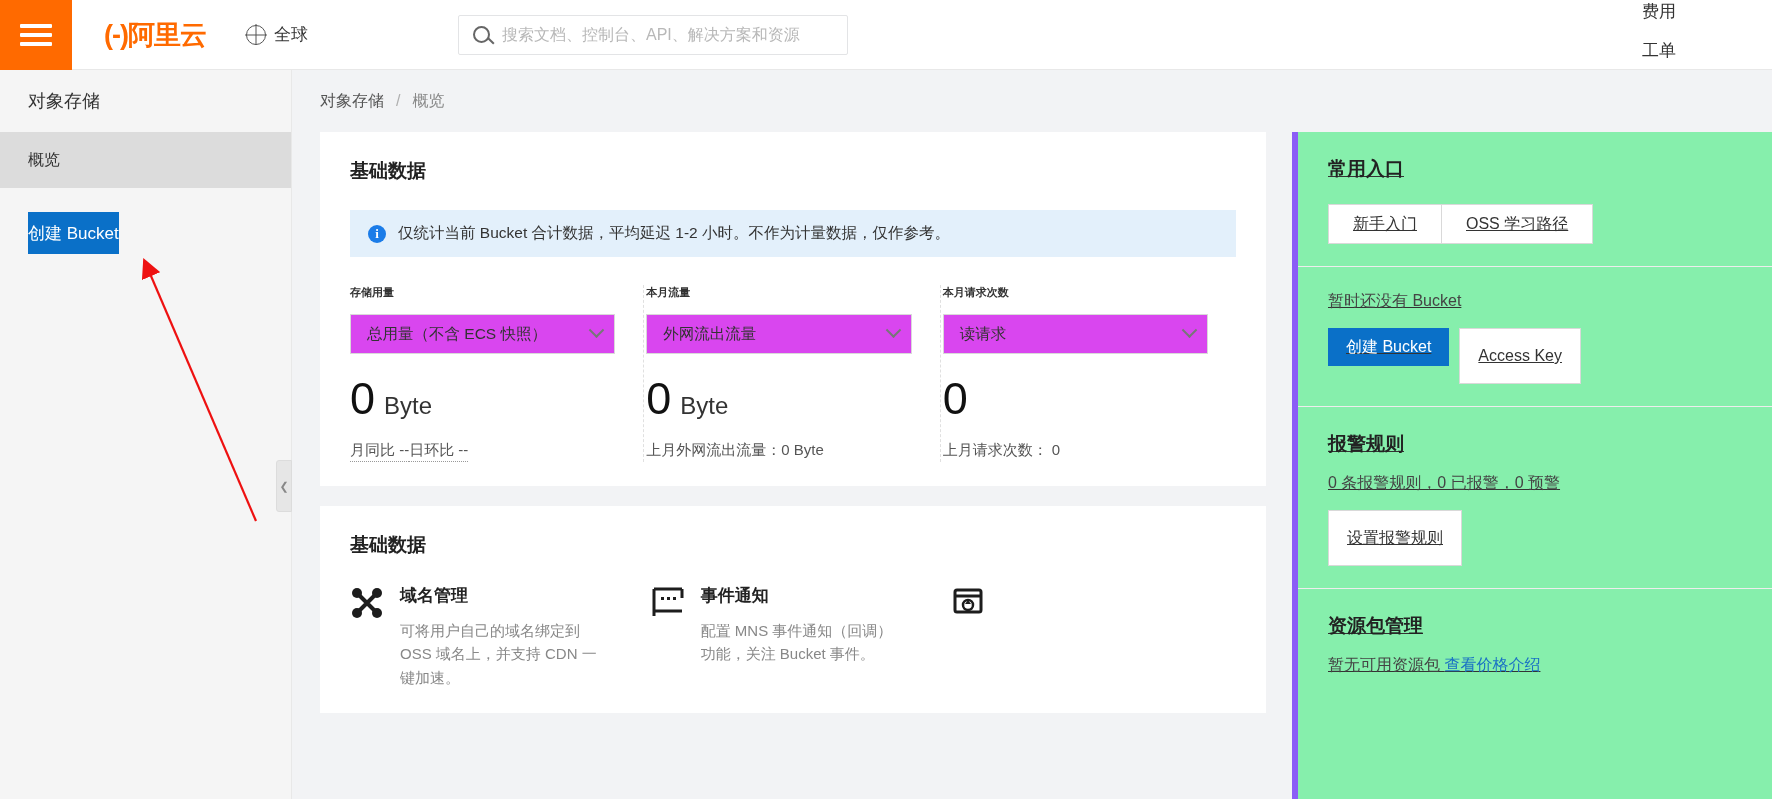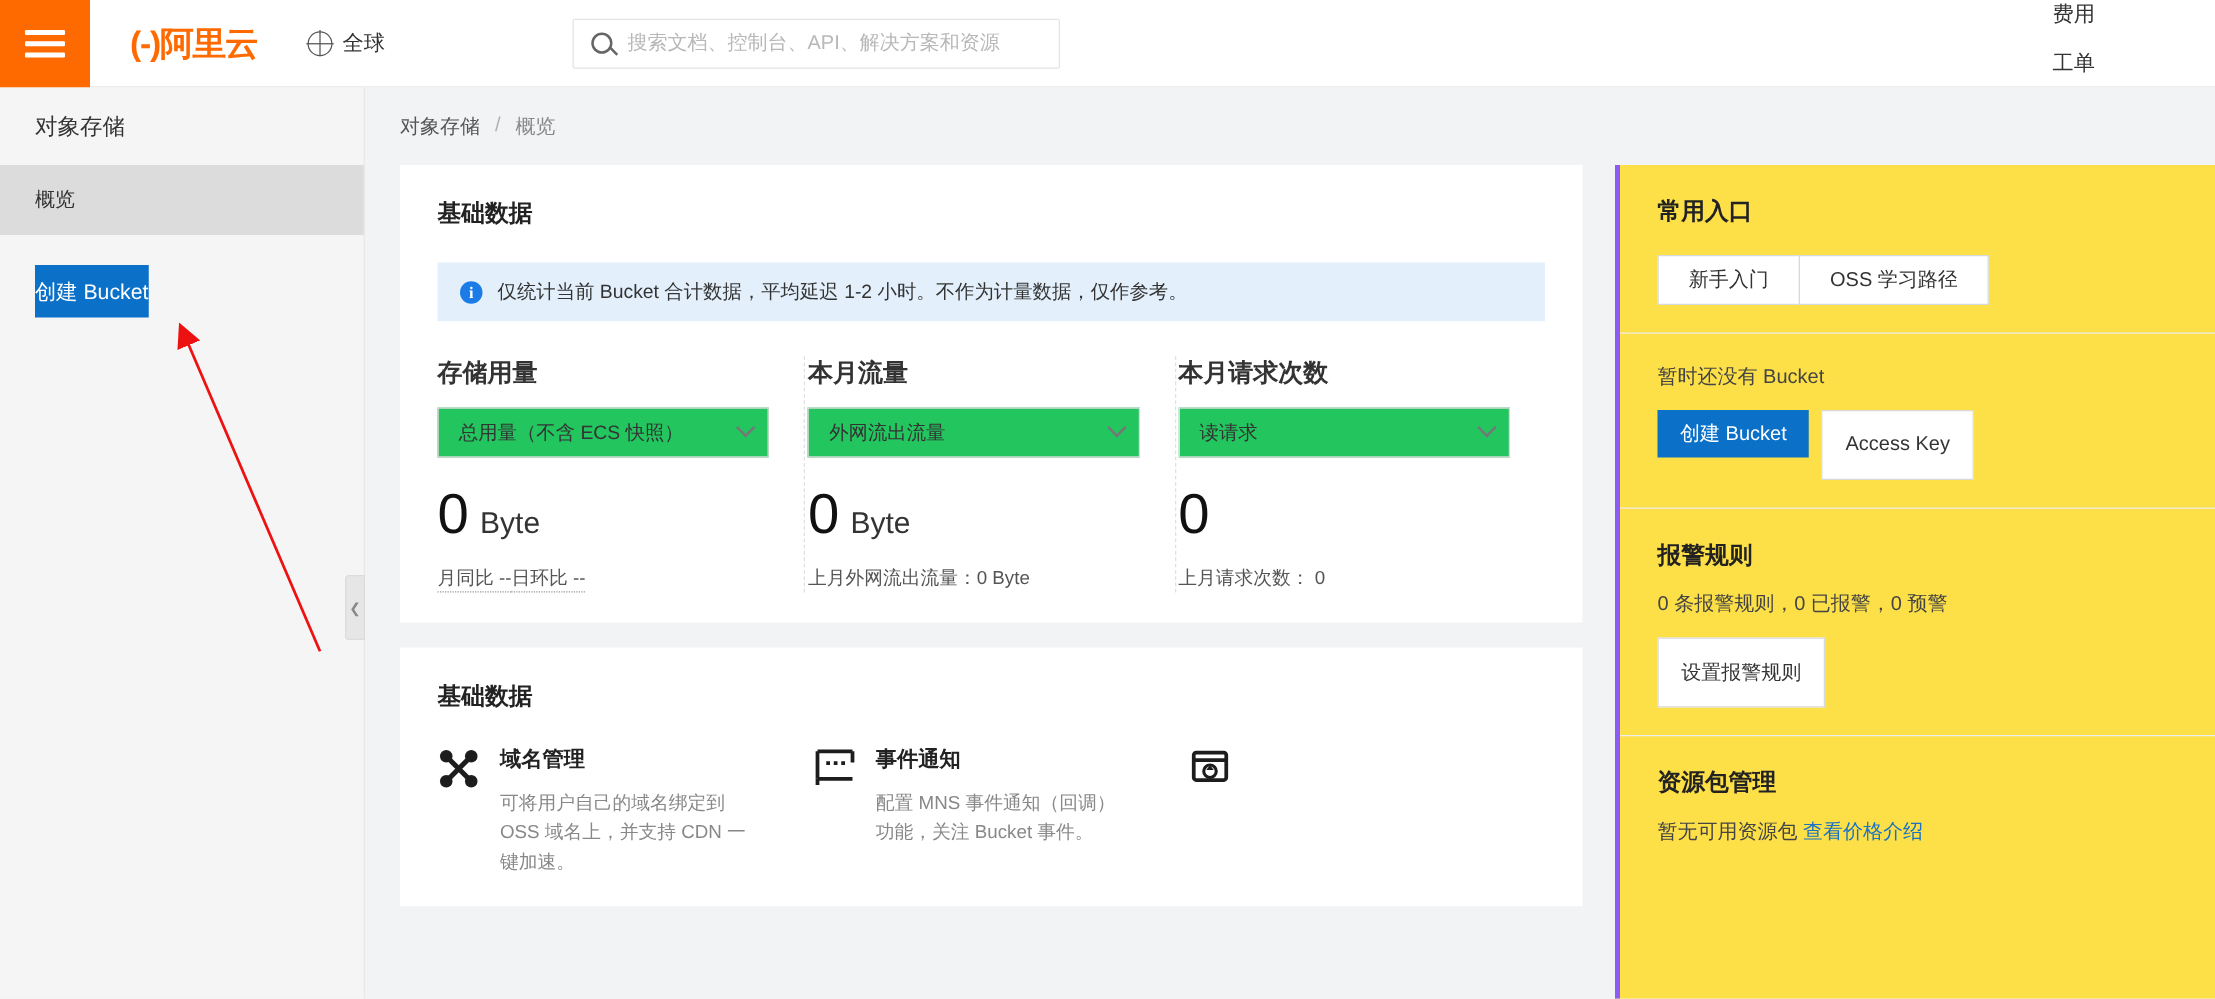--- a/index.html
+++ b/index.html
@@ -176,22 +176,23 @@
     padding-left: 28px; font-size: 16px; color: #555;
   }
   .breadcrumb .crumb { cursor: pointer; }
   .breadcrumb .sep { color: #b0b0b0; }
   .breadcrumb .crumb.last { color: #888; }
 
   .content-row { display: flex; flex: 1; min-height: 0; gap: 0; }
   .col-left { flex: 1; min-width: 0; padding: 0 26px 0 28px; }
   .col-right {
     width: 480px; flex: 0 0 480px;
-    background: #fde047;
-    border-left: 4px solid #8b5cf6;
+    background: #86efac;
+    border-left: 6px solid #8b5cf6;
+    text-decoration: underline;
   }
 
   .card {
     background: #fff;
     padding: 26px 30px 24px 30px;
     margin-bottom: 20px;
   }
   .card-title {
     font-size: 19px; font-weight: bold; color: #222;
     margin-bottom: 26px;
@@ -210,23 +211,23 @@
   }
 
   .stats { display: flex; }
   .stat-col {
     flex: 1; padding-right: 28px;
     border-right: 1px dashed #e0e0e0;
     padding-left: 2px;
   }
   .stat-col:first-child { padding-left: 0; }
   .stat-col:last-child { border-right: none; }
-  .stat-label { font-size: 20px; color: #333; margin-bottom: 14px; font-weight: 600;}
+  .stat-label { font-size: 11px; color: #333; margin-bottom: 14px; font-weight: 600;}
   .select-box {
-    height: 40px; border: 1px solid #d9d9d9; background: #22c55e;
+    height: 40px; border: 1px solid #d9d9d9; background: #d946ef;
     display: flex; align-items: center; justify-content: space-between;
     padding: 0 12px 0 16px; font-size: 15.5px; color: #333;
     cursor: pointer; max-width: 340px;
   }
   .select-box .chevd {
     width: 11px; height: 11px; border-right: 2px solid #777; border-bottom: 2px solid #777;
     transform: rotate(45deg) translate(-3px,-3px); flex: 0 0 11px;
   }
   .stat-value { margin-top: 22px; display: flex; align-items: baseline; gap: 9px; }
   .stat-value .num { font-size: 45px; color: #111; line-height: 1; font-weight: 400; }

